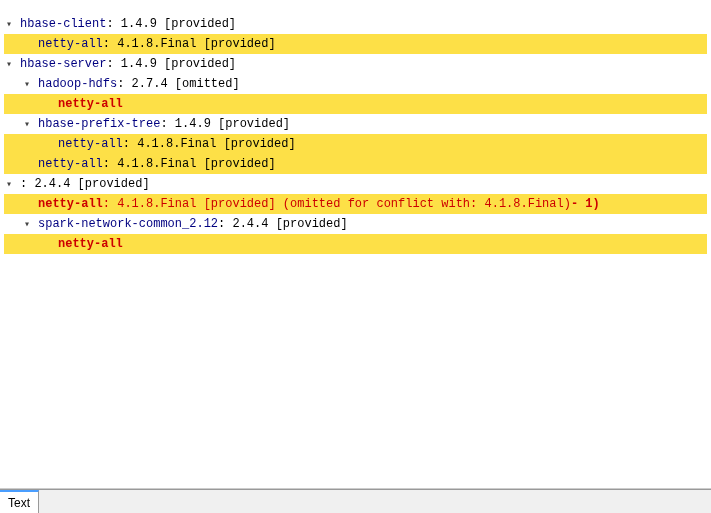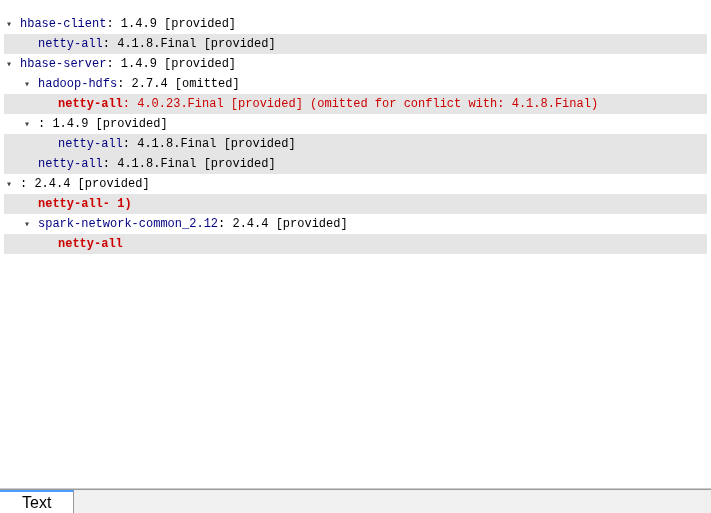--- a/index.html
+++ b/index.html
@@ -37,21 +37,21 @@
 
     .tree-item {
       display: flex;
       align-items: center;
       padding: 2px 0;
       white-space: nowrap;
       min-height: 20px;
     }
 
     .tree-item.highlighted {
-      background-color: #e5e5e5;
+      background-color: #fde047;
     }
 
     .indent-0 { padding-left: 2px; }
     .indent-1 { padding-left: 20px; }
     .indent-2 { padding-left: 40px; }
 
     .expand-icon {
       display: inline-block;
       width: 14px;
       font-size: 10px;
@@ -87,22 +87,22 @@
     .bottom-tabs {
       display: flex;
       align-items: center;
       background: #f0f0f0;
       border-top: 1px solid #999;
       height: 24px;
       flex-shrink: 0;
     }
 
     .tab {
-      padding: 3px 22px;
-      font-size: 16px;
+      padding: 3px 8px;
+      font-size: 12px;
       font-family: Arial, sans-serif;
       cursor: pointer;
       border-right: 1px solid #999;
       height: 100%;
       display: flex;
       align-items: center;
       background: #e8e8e8;
       border-top: 2px solid transparent;
     }
 
@@ -135,43 +135,44 @@
         <span class="version-text"> : 1.4.9 [provided]</span>
       </div>
       <div class="tree-item indent-1">
         <span class="expand-icon">▾</span>
         <span class="artifact-name">hadoop-hdfs</span>
         <span class="version-text"> : 2.7.4 [omitted]</span>
       </div>
       <div class="tree-item highlighted indent-2">
         <span class="expand-icon"> </span>
         <span class="artifact-name-red">netty-all</span>
-        <span class="conflict-text"> : 4.0.23.Final [provided] (omitted for conflict with: 4.1.8.Final)</span>
       </div>
       <div class="tree-item indent-1">
         <span class="expand-icon">▾</span>
+        <span class="artifact-name">hbase-prefix-tree</span>
         <span class="version-text"> : 1.4.9 [provided]</span>
       </div>
       <div class="tree-item highlighted indent-2">
         <span class="expand-icon"> </span>
         <span class="artifact-name">netty-all</span>
         <span class="version-text"> : 4.1.8.Final [provided]</span>
       </div>
       <div class="tree-item highlighted indent-1">
         <span class="expand-icon"> </span>
         <span class="artifact-name">netty-all</span>
         <span class="version-text"> : 4.1.8.Final [provided]</span>
       </div>
       <div class="tree-item indent-0">
         <span class="expand-icon">▾</span>
         <span class="version-text"> : 2.4.4 [provided]</span>
       </div>
       <div class="tree-item highlighted indent-1">
         <span class="expand-icon"> </span>
         <span class="artifact-name-red">netty-all</span>
+        <span class="conflict-text"> : 4.1.8.Final [provided] (omitted for conflict with: 4.1.8.Final)</span>
         <span class="badge"> - 1)</span>
       </div>
       <div class="tree-item indent-1">
         <span class="expand-icon">▾</span>
         <span class="artifact-name">spark-network-common_2.12</span>
         <span class="version-text"> : 2.4.4 [provided]</span>
       </div>
       <div class="tree-item highlighted indent-2">
         <span class="expand-icon"> </span>
         <span class="artifact-name-red">netty-all</span>

